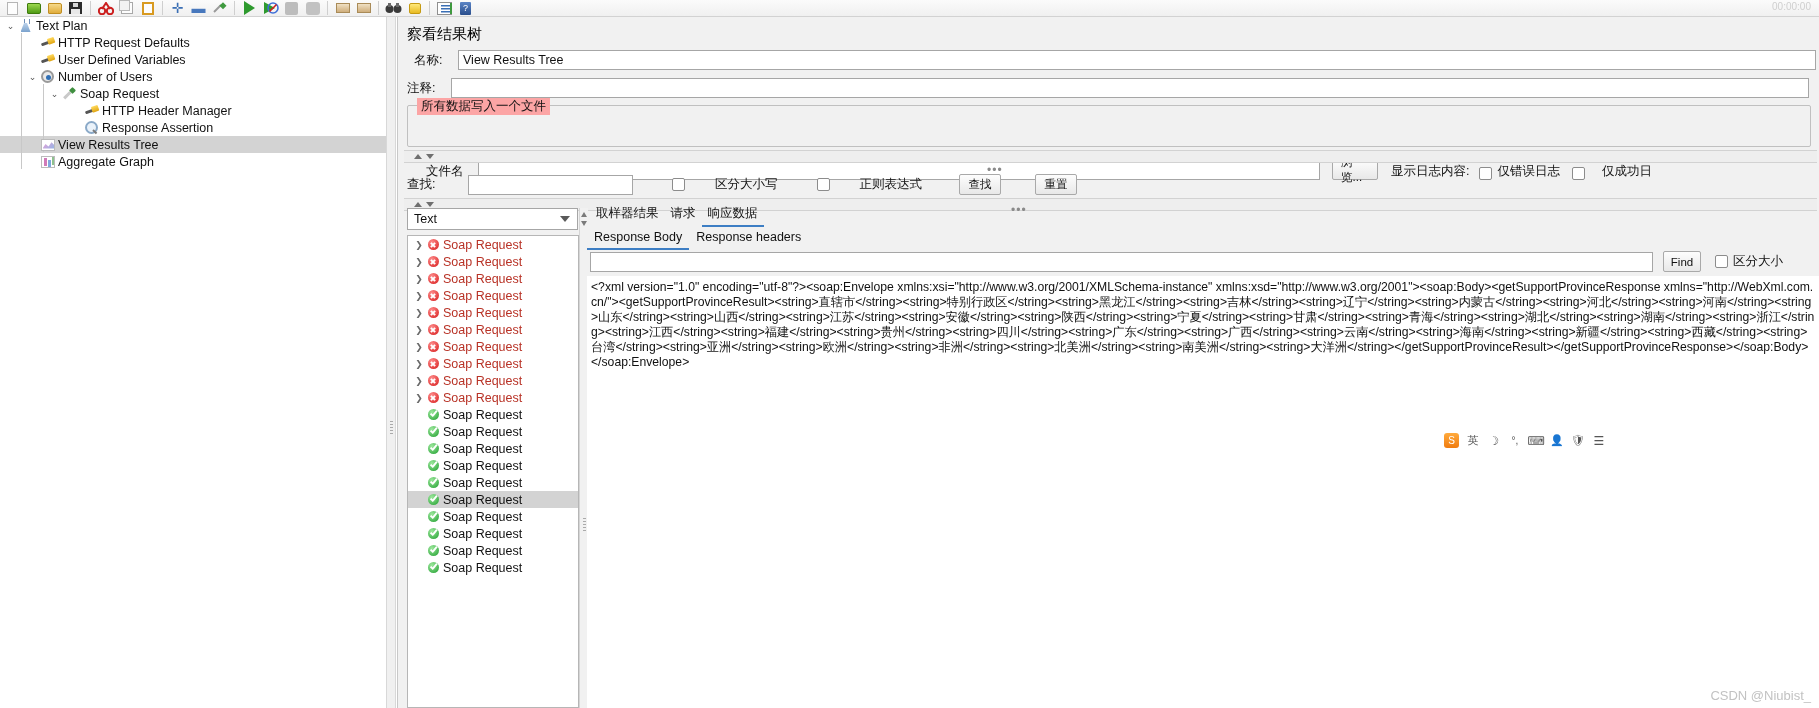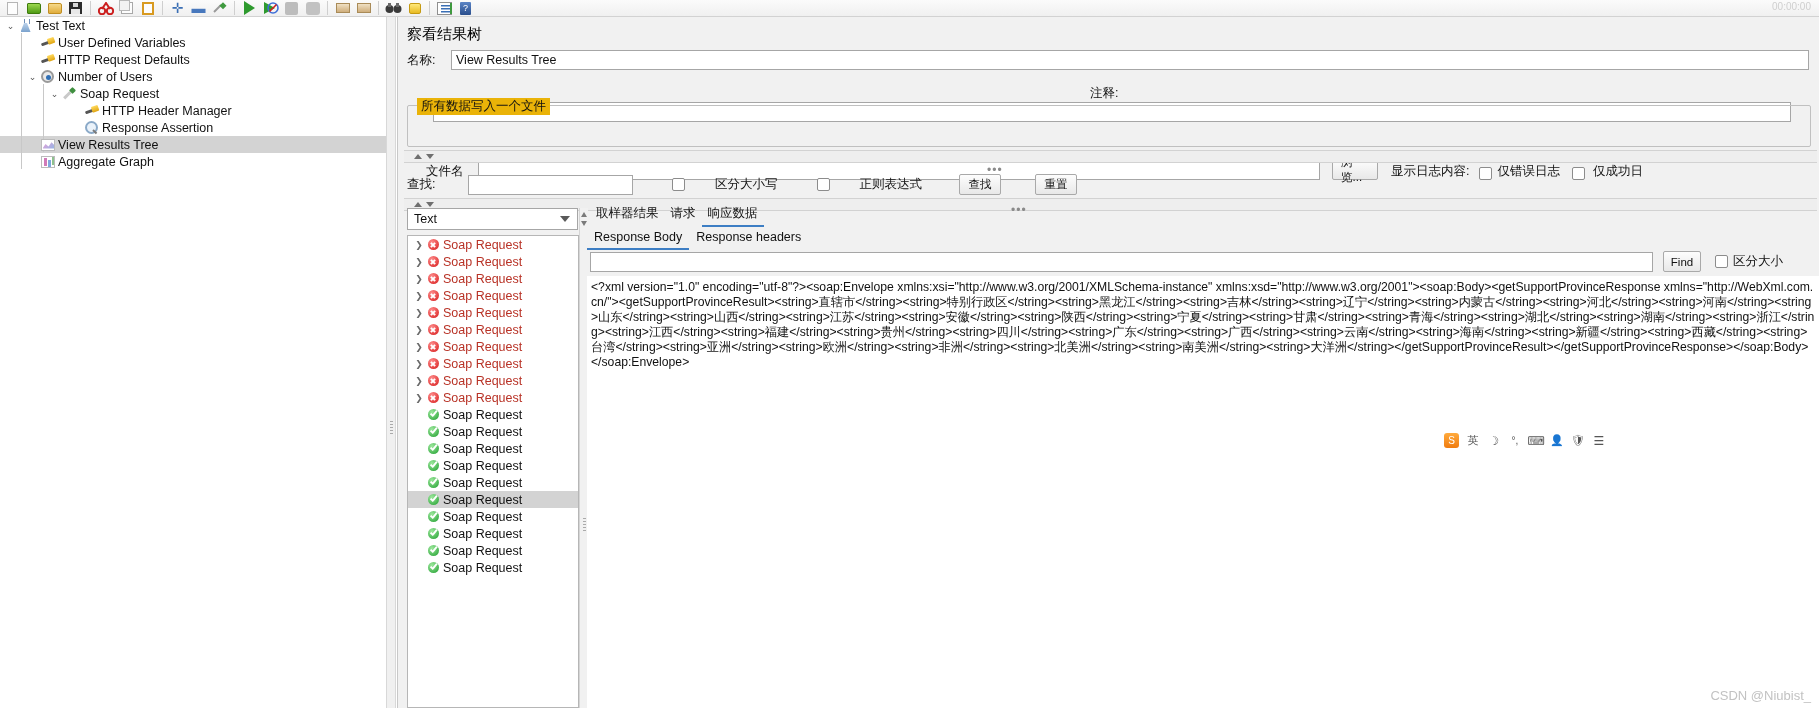--- a/index.html
+++ b/index.html
@@ -110,21 +110,21 @@
   .txtfield {
     background:#fff; border:1px solid #a6a6a6; height:20px;
     font-size:12.5px; color:#111; padding:0 4px; line-height:18px;
     outline:none;
   }
 
   .groupbox {
     position:absolute; border:1px solid #c0c0c0; border-radius:2px;
   }
   .group-title {
-    position:absolute; top:-8px; left:9px; background:#eab308; padding:0 4px;
+    position:absolute; top:-8px; left:9px; background:#fca5a5; padding:0 4px;
     font-size:12.5px; color:#111;
   }
   .btn {
     background:linear-gradient(#fdfdfd,#e8e8e8); border:1px solid #a9a9a9;
     border-radius:2px; font-size:11.5px; color:#111; cursor:pointer;
     height:21px; padding:0 8px; display:flex; align-items:center; justify-content:center;
   }
   .cb { width:13px; height:13px; border:1px solid #8c8c8c; background:#fff; border-radius:2px; cursor:pointer; flex:0 0 13px; }
 
   .spinstrip {
@@ -301,35 +301,35 @@
 
   <div class="tree-panel">
     <div class="tree-guide" style="top:16px;height:136px;"></div>
     <div class="tree-guide2" style="top:67px;height:68px;"></div>
     <div id="tree-rows">
         <div class="tree-row">
           <span class="twisty" style="margin-left: 0px;">⌄</span>
           <span class="t-ico">
             <span class="icn-plan"></span>
           </span>
-          <span class="t-label">Test Text</span>
+          <span class="t-label">Text Plan</span>
         </div>
         <div class="tree-row">
           <span class="twisty" style="margin-left: 22px;"></span>
           <span class="t-ico">
             <span class="icn-wrench"></span>
           </span>
+          <span class="t-label">HTTP Request Defaults</span>
+        </div>
+        <div class="tree-row">
+          <span class="twisty" style="margin-left: 22px;"></span>
+          <span class="t-ico">
+            <span class="icn-wrench"></span>
+          </span>
           <span class="t-label">User Defined Variables</span>
-        </div>
-        <div class="tree-row">
-          <span class="twisty" style="margin-left: 22px;"></span>
-          <span class="t-ico">
-            <span class="icn-wrench"></span>
-          </span>
-          <span class="t-label">HTTP Request Defaults</span>
         </div>
         <div class="tree-row">
           <span class="twisty" style="margin-left: 22px;">⌄</span>
           <span class="t-ico">
             <span class="icn-gear"></span>
           </span>
           <span class="t-label">Number of Users</span>
         </div>
         <div class="tree-row">
           <span class="twisty" style="margin-left: 44px;">⌄</span>
@@ -371,41 +371,41 @@
 
   <div class="v-split">
     <div class="grip"></div>
   </div>
 
   <div class="main">
 
     <div class="panel-title">察看结果树</div>
 
     <div class="row" style="top:33px; left:9px; width:1410px;">
-      <span class="lbl" style="width:44px;">名称:</span>
+      <span class="lbl" style="width:44px;margin-left:7px;">名称:</span>
       <input class="txtfield" style="width: 1358px;" value="View Results Tree">
     </div>
 
-    <div class="row" style="top:68px; left:9px; width:1410px;flex-direction:column;">
+    <div class="row" style="top:61px; left:9px; width:1410px;">
       <span class="lbl" style="width:44px;">注释:</span>
       <input class="txtfield" style="width: 1358px;" value="">
     </div>
 
     <div class="groupbox" style="top:88px; left:9px; width:1404px; height:42px;">
       <span class="group-title">所有数据写入一个文件</span>
     </div>
     <div class="row" style="top:98px; left:28px;align-items:flex-end;">
       <span class="lbl" style="width:52px;">文件名</span>
       <input class="txtfield" style="width: 842px;" value="">
       <div class="btn" style="margin-left:12px; width:46px;">浏览...</div>
       <span class="lbl" style="margin-left:13px;margin-top:48px;">显示日志内容:</span>
       <span class="cb" style="margin-left:10px;"></span>
       <span class="lbl" style="margin-left:5px;">仅错误日志</span>
       <span class="cb" style="margin-left:12px;"></span>
-      <span class="lbl" style="margin-left:8px;font-family:Liberation Mono, monospace;">仅成功日</span>
+      <span class="lbl" style="margin-left:17px;font-family:Liberation Mono, monospace;">仅成功日</span>
     </div>
 
     <div class="spinstrip" style="top:133px; left:6px; width:1413px;">
       <span class="spin-up"></span>
       <span class="spin-dn"></span>
     </div>
     <div class="dots" style="top:146px; left:589px;">•••</div>
 
     <div class="row" style="top:157px; left:9px;gap:25px;">
       <span class="lbl" style="width:36px;">查找:</span>

